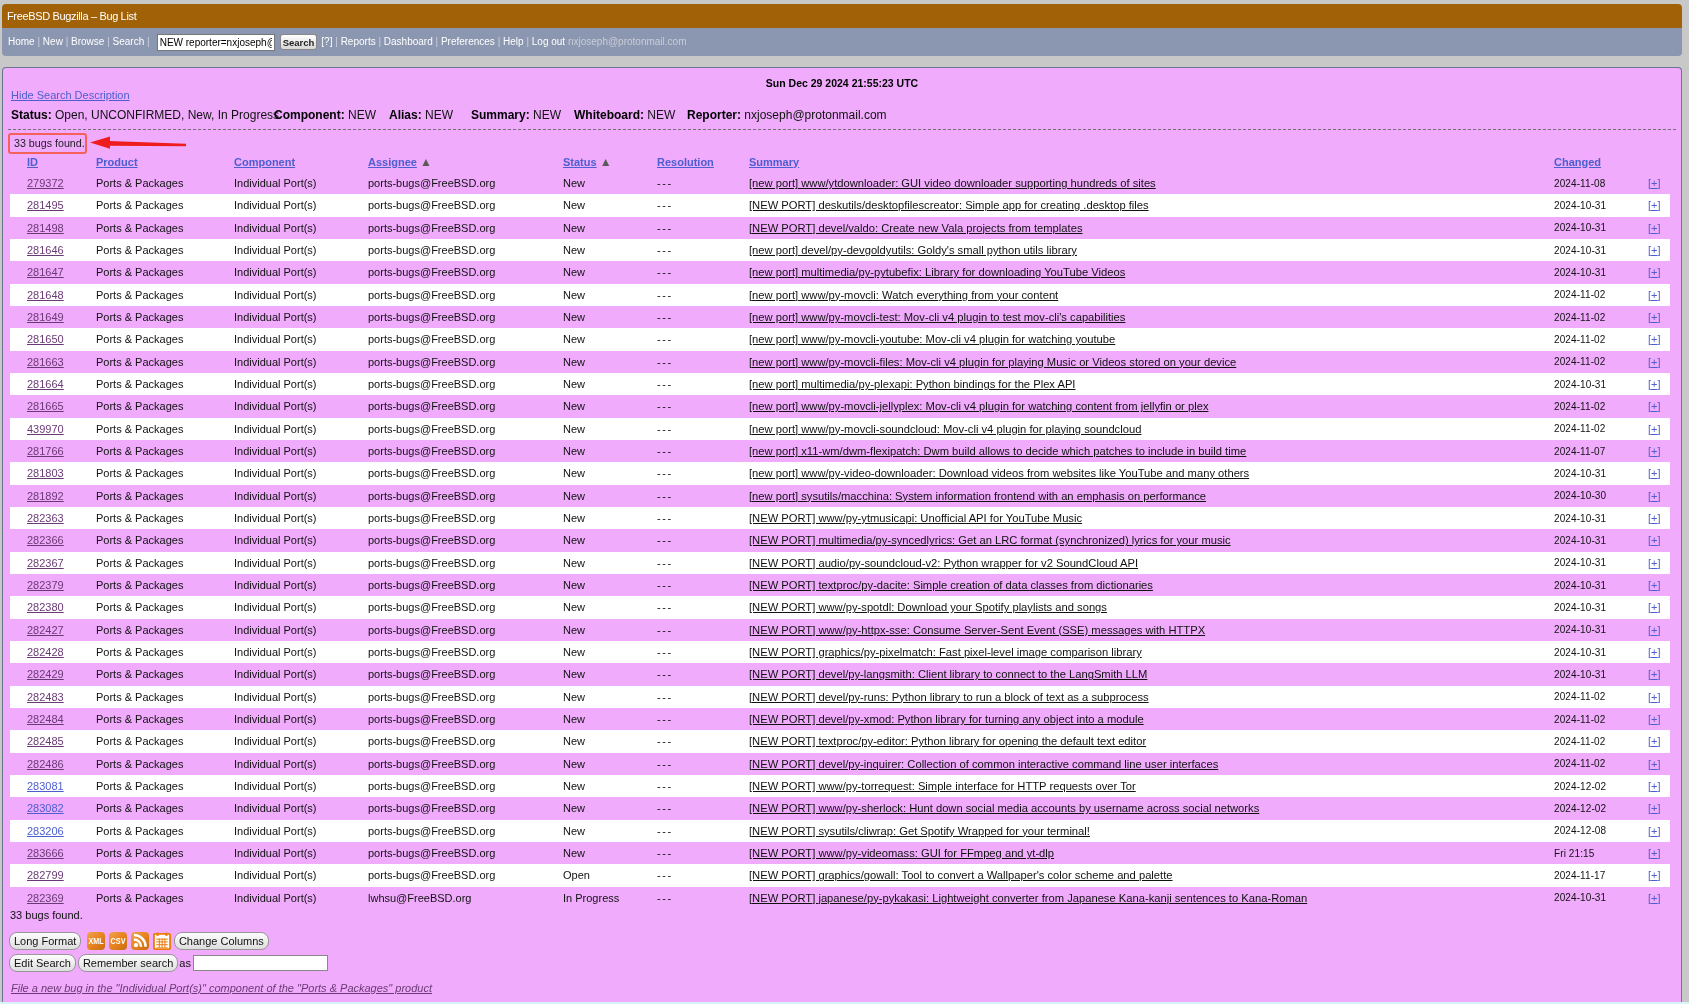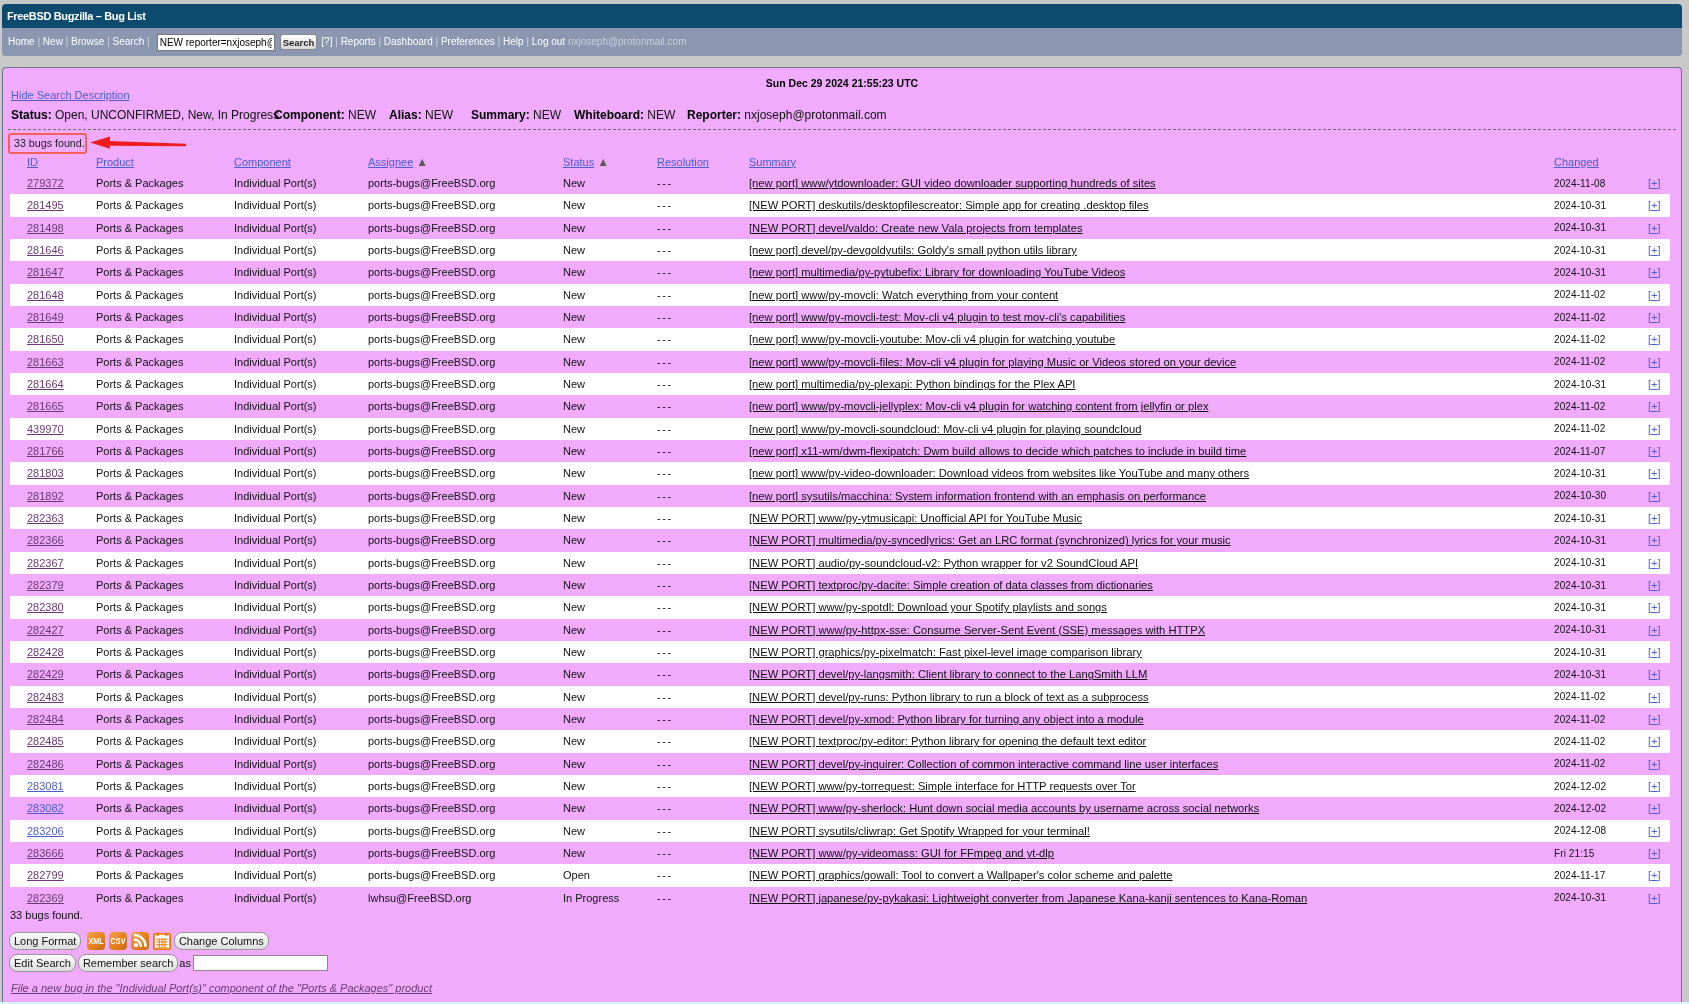--- a/index.html
+++ b/index.html
@@ -1,20 +1,20 @@
 <!DOCTYPE html>
 <html><head>
 <meta charset="utf-8">
 <style>
 * { margin:0; padding:0; box-sizing:content-box; }
 html,body { width:1689px; height:1004px; overflow:hidden; }
 body { background:#c8c8c8; font-family:"Liberation Sans",sans-serif; }
 a { text-decoration:underline; }
 #banner { position:absolute; left:2px; top:4px; width:1680px; border-radius:4px; overflow:hidden; }
-#titlebar { height:24px; line-height:25px; background:#0c4a6e; color:#fff; font-weight:bold; font-size:11px; letter-spacing:-0.35px; padding-left:5px; }
+#titlebar { height:24px; line-height:25px; background:#a16207; color:#fff; font-weight:normal; font-size:11px; letter-spacing:-0.35px; padding-left:5px; }
 #navbar { height:28px; line-height:28px; background:#8b96b0; color:#fff; font-size:10px; padding-left:6px; white-space:nowrap; }
 #navbar a { color:#fff; text-decoration:none; }
 #navbar .sep { color:#cdd2de; }
 #navbar input[type=text] { width:112px; height:13px; border:1px solid #777; font-size:10px; font-family:"Liberation Sans",sans-serif; padding:1px 2px; vertical-align:middle; margin:0 2px 0 7px; }
 #navbar .btn { font-size:9.5px; font-weight:bold; color:#222; background:linear-gradient(#ffffff,#d8d8d8); border:1px solid #888; border-radius:3px; padding:1.5px 2px; vertical-align:middle; margin:0 4px 0 3px; display:inline-block; line-height:11px; }
 #navbar .email { color:#c9cdd8; }
 #content { position:absolute; left:2px; top:67px; width:1678px; height:935px; background:#f0abfc; border:1px solid #6b7590; border-bottom:none; border-radius:4px 4px 0 0; font-size:11px; color:#111; }
 #stamp { position:absolute; top:9px; left:0; width:100%; text-align:center; font-weight:bold; font-size:10.5px; color:#000; }
 #hidesd { position:absolute; top:21px; left:8px; font-size:11px; }
 a.blue { color:#4d5ecf; }
@@ -22,21 +22,21 @@
 a.dark { color:#111; }
 #list .plus { text-decoration:underline; }
 #list .plus .nb { text-decoration:none; display:inline-block; }
 #desc { position:absolute; top:40px; left:0; height:14px; width:100%; font-size:12px; }
 #desc b { color:#000; }
 #desc span { position:absolute; white-space:nowrap; }
 #dash { position:absolute; top:61px; left:5px; width:1668px; border-top:1px dashed #707070; }
 #redbox { position:absolute; left:5px; top:65px; width:71px; height:17px; border:2px solid #f4615a; border-radius:3px; line-height:17px; padding-left:4px; font-size:10.7px; color:#222; }
 #arrow { position:absolute; left:87px; top:68px; }
 table#list { position:absolute; left:7px; top:83px; width:1660px; border-collapse:collapse; table-layout:fixed; font-size:11px; }
-#list th { font-weight:normal; text-align:left; height:21px; padding:0; vertical-align:middle; }
+#list th { font-weight:bold; text-align:left; height:21px; padding:0; vertical-align:middle; }
 #list td { height:22.33px; padding:0; vertical-align:middle; color:#111; }
 #list td:nth-child(6) { letter-spacing:1.6px; }
 #list td:nth-child(7) a { font-size:11.2px; }
 #list td:nth-child(8) { font-size:10px; letter-spacing:0.1px; }
 #list .c1 { padding-left:17px; }
 #list tr.w { background:#fff; }
 #list .arr { color:#5a5a5a; font-size:12px; margin-left:3px; text-decoration:none; display:inline-block; }
 #found2 { position:absolute; left:7px; top:841px; font-size:11px; }
 .btnrow { position:absolute; left:6px; white-space:nowrap; font-size:0; }
 .pbtn { display:inline-block; font-size:11px; color:#111; background:linear-gradient(#fdfdfd,#dedede); border:1px solid #979797; border-radius:8px; height:16px; line-height:16px; padding:0 4px; vertical-align:middle; }

